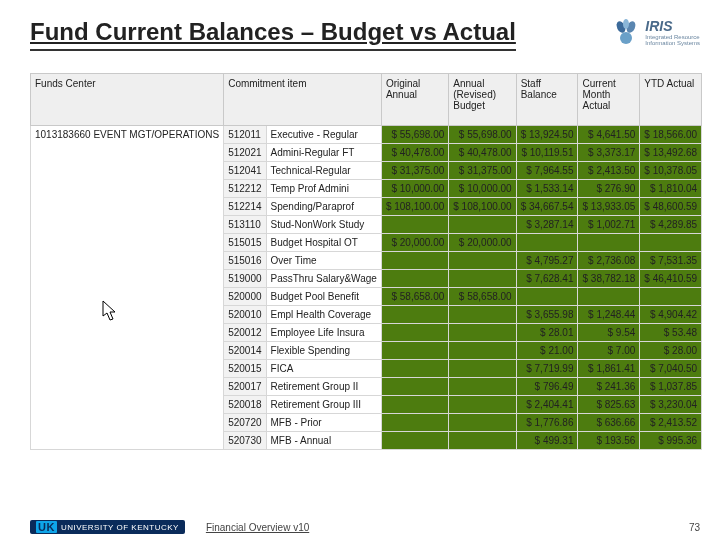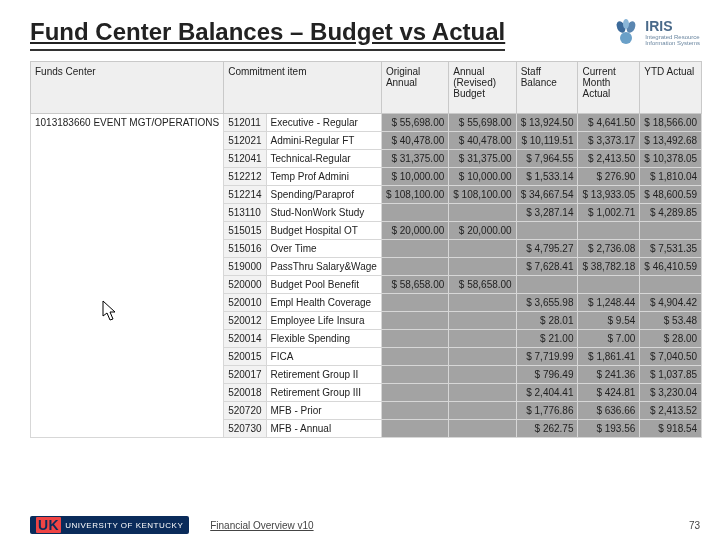--- a/index.html
+++ b/index.html
@@ -34,28 +34,29 @@
     margin: 0 0 10px 0;
     line-height: 1.2;
   }
   .logo {
     font-size: 0;
     display: flex;
     align-items: center;
     gap: 4px;
   }
   .logo svg { display: block; }
-  .logo-text { font-size: 14px; font-weight: bold; color: #4a6a8a; }
+  .logo-text { font-size: 14px; font-weight: bold; color: #4a6a8a; font-style: italic; }
   .logo-sub { font-size: 6px; color: #6a86a0; line-height: 1; }
   .tbl {
     border: 1px solid #b8b8b8;
     border-collapse: collapse;
     font-size: 10px;
     width: 660px;
-    background: #a3a3a3;
+    background: #4d7c0f;
+    margin-top: 12px;
   }
   .tbl th {
     background: #efefef;
     font-weight: normal;
     text-align: left;
     vertical-align: top;
     border: 1px solid #c9c9c9;
     padding: 4px 4px 14px 4px;
     color: #222;
   }
@@ -91,30 +92,30 @@
     display: inline-flex;
     align-items: center;
     gap: 4px;
     background: #0a2b5a;
     color: #fff;
     padding: 1px 6px;
     border-radius: 2px;
     font-size: 8px;
     letter-spacing: .5px;
   }
-  .uk-badge .uk { font-weight: bold; font-size: 14px; background:#ef4444; color:#0a2b5a; padding:0 2px; border-radius:1px;}
+  .uk-badge .uk { font-weight: bold; font-size: 11px; background:#0ea5e9; color:#0a2b5a; padding:0 2px; border-radius:1px;}
   .footer-left { display:flex; align-items:center; gap:6px; }
   .footer-left .ftxt { text-decoration: underline; margin-left: 15px; }
 </style>
 </head>
 <body>
 
 <div class="slide">
   <div class="title-row">
-    <h1 class="title">Fund Center Balances – Budget vs Actual</h1>
+    <h1 class="title">Fund Current Balances – Budget vs Actual</h1>
     <div class="logo">
       <svg width="30" height="28" viewBox="0 0 30 28">
         <circle cx="15" cy="20" r="6" fill="#6aa0c8"></circle>
         <ellipse cx="10" cy="9" rx="4" ry="6" fill="#3b6a9a" transform="rotate(-25 10 9)"></ellipse>
         <ellipse cx="20" cy="9" rx="4" ry="6" fill="#5a86b0" transform="rotate(25 20 9)"></ellipse>
         <ellipse cx="15" cy="6" rx="3" ry="5" fill="#8ab6d8"></ellipse>
       </svg>
       <div>
         <div class="logo-text">IRIS</div>
         <div class="logo-sub">Integrated Resource</div>
@@ -271,40 +272,40 @@
           <td class="num">$ 796.49</td>
           <td class="num">$ 241.36</td>
           <td class="num">$ 1,037.85</td>
         </tr>
         <tr>
           <td class="code">520018</td>
           <td class="desc">Retirement Group III</td>
           <td class="num"></td>
           <td class="num"></td>
           <td class="num">$ 2,404.41</td>
-          <td class="num">$ 424.81</td>
+          <td class="num">$ 825.63</td>
           <td class="num">$ 3,230.04</td>
         </tr>
         <tr>
           <td class="code">520720</td>
           <td class="desc">MFB - Prior</td>
           <td class="num"></td>
           <td class="num"></td>
           <td class="num">$ 1,776.86</td>
           <td class="num">$ 636.66</td>
           <td class="num">$ 2,413.52</td>
         </tr>
         <tr>
           <td class="code">520730</td>
           <td class="desc">MFB - Annual</td>
           <td class="num"></td>
           <td class="num"></td>
-          <td class="num">$ 262.75</td>
+          <td class="num">$ 499.31</td>
           <td class="num">$ 193.56</td>
-          <td class="num">$ 918.54</td>
+          <td class="num">$ 995.36</td>
         </tr>
       </tbody>
   </table>
 
   <svg class="cursor" width="18" height="22" viewBox="0 0 18 22">
     <path d="M1 1 L1 16 L5 13 L8 20 L11 19 L8 12 L13 12 Z" fill="#fff" stroke="#000" stroke-width="1"></path>
   </svg>
 
   <div class="footer">
     <div class="footer-left">

